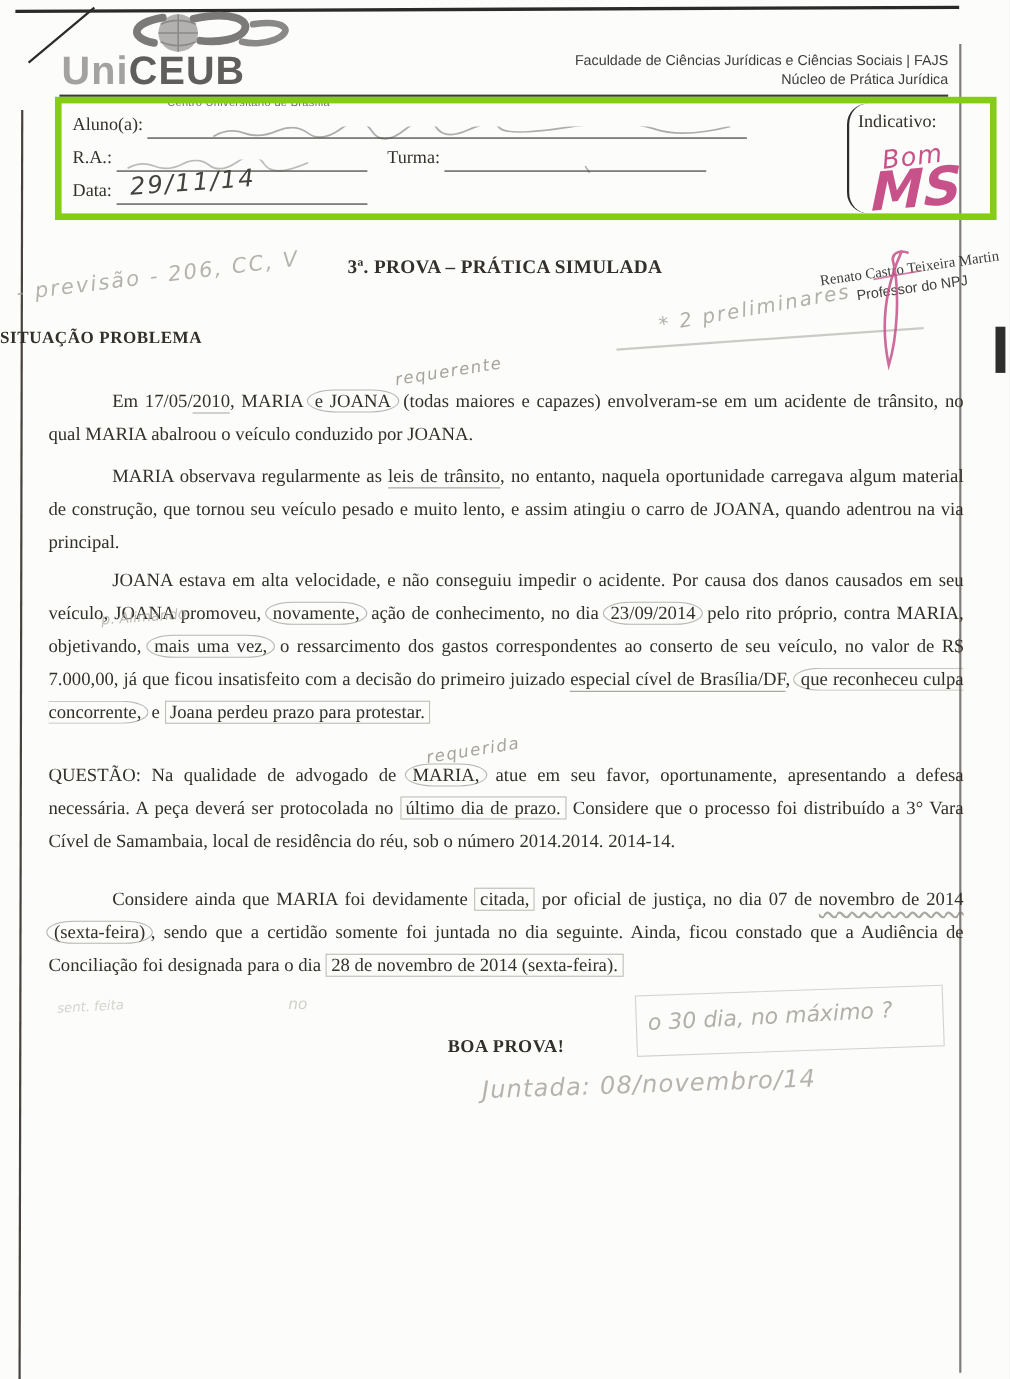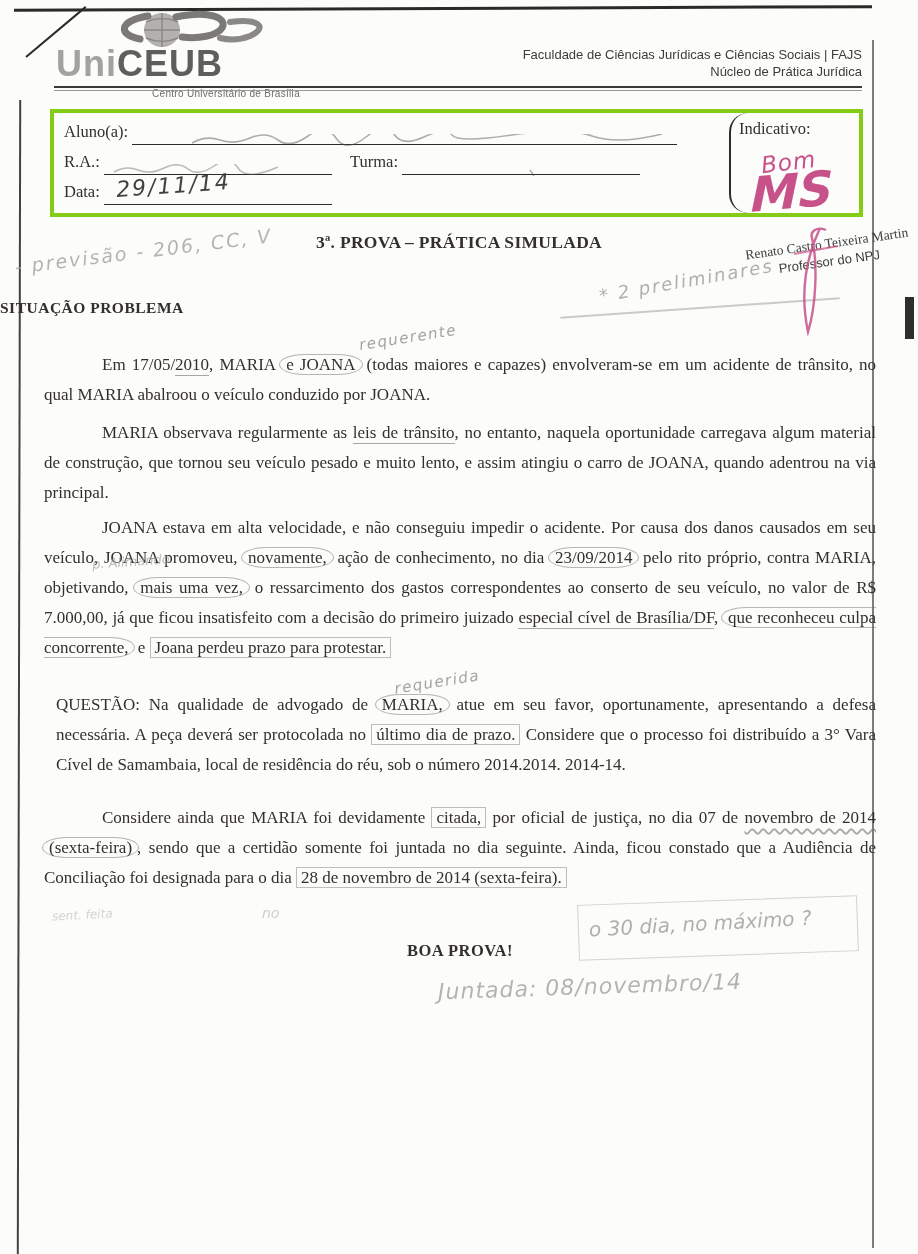--- a/index.html
+++ b/index.html
@@ -18,21 +18,21 @@
   
   .logo{position:absolute;left:52px;top:6px;width:340px;height:92px;}
   .logo-globe{position:absolute;left:58px;top:2px;}
   .logo-word{position:absolute;left:4px;top:40px;font-family:"Liberation Sans",sans-serif;font-weight:800;font-size:36px;letter-spacing:1px;line-height:1;}
   .logo-word .uni{color:#a4a2a0;}
   .logo-word .ceub{color:#605e5c;}
   .logo-sub{position:absolute;left:100px;top:82px;font-family:"Liberation Sans",sans-serif;font-size:10px;color:#6f6d6b;letter-spacing:.3px;}
   .faculty{position:absolute;right:56px;top:46px;text-align:right;font-family:"Liberation Sans",sans-serif;font-size:13px;line-height:17px;color:#3c3c3a;}
   .rule{position:absolute;left:54px;right:56px;top:86px;height:2px;border-top:2px solid #3a3a38;border-bottom:1px solid #9a9a98;}
   
-  .form-box{position:absolute;left:50px;top:109px;width:805px;height:100px;border:4px solid #84cc16;font-size:16.5px;}
+  .form-box{position:absolute;left:50px;top:88px;width:805px;height:100px;border:6px solid #84cc16;font-size:16.5px;padding-left:39px;}
   .form-left{position:absolute;left:0;top:0;right:130px;bottom:0;padding:6px 10px;}
   .form-row{position:relative;height:30px;line-height:26px;}
   .wline{display:inline-block;border-bottom:1.6px solid #2b2b29;height:18px;vertical-align:bottom;position:relative;}
   .wline svg{position:absolute;left:0;bottom:-4px;}
   .ind-cell{position:absolute;right:0;top:0;width:128px;height:100%;border-left:2px solid #2c2c2a;border-radius:19px;}
   .ind-label{padding:6px 0 0 8px;font-size:16.5px;}
   .hand{font-family:"DejaVu Sans",sans-serif;font-style:italic;}
   .pink{color:#c75189;}
   .ind-grade{position:absolute;left:30px;top:36px;font-size:23px;transform:rotate(-7deg);letter-spacing:1px;}
   .ind-initials{position:absolute;left:20px;top:50px;font-size:48px;transform:rotate(-5deg) skewX(-6deg);font-weight:600;}
@@ -54,21 +54,21 @@
   .note-faint2{position:absolute;left:262px;top:905px;font-size:14px;opacity:.5;}
   .deadline-box{position:absolute;left:578px;top:900px;width:278px;height:54px;border:1.2px solid rgba(125,122,115,.32);transform:rotate(-2deg);}
   .deadline-text{position:absolute;left:10px;top:10px;font-size:20px;transform:rotate(-1deg);white-space:nowrap;opacity:.85;}
   .note-juntada{position:absolute;left:438px;top:974px;font-size:22px;transform:rotate(-2deg);letter-spacing:1px;opacity:.8;white-space:nowrap;}
   
   .doc-body{position:absolute;left:44px;top:350px;width:832px;font-size:17px;line-height:30px;text-align:justify;}
   .doc-body p{margin:0;}
   .doc-body p.indent{text-indent:58px;}
   #par2{margin-top:8px;}
   #par3{margin-top:5px;}
-  #par4{margin-top:27px;margin-left:12px;}
+  #par4{margin-top:27px;}
   #par5{margin-top:23px;}
   .closing{margin-top:43px;text-align:center;font-weight:bold;font-size:16.5px;letter-spacing:.5px;}
   .seg{position:relative;}
   .seg-ellipse{border:1.6px solid rgba(115,112,105,.5);border-radius:48px/20px;padding:0 6px;margin:0 -2px;}
   .seg-box{border:1.4px solid rgba(115,112,105,.45);padding:0 4px;}
   .seg-underline{border-bottom:1.8px solid rgba(115,112,105,.6);padding-bottom:1px;}
   .seg-wavy{text-decoration:underline wavy rgba(115,112,105,.6);text-decoration-thickness:1.5px;text-underline-offset:5px;}
   .seg-note{position:absolute;bottom:90%;left:25%;transform:rotate(-9deg);font-family:"DejaVu Sans",sans-serif;font-style:italic;font-size:15px;color:rgba(150,147,140,.85);letter-spacing:1.5px;white-space:nowrap;}
 </style>
 </head>

